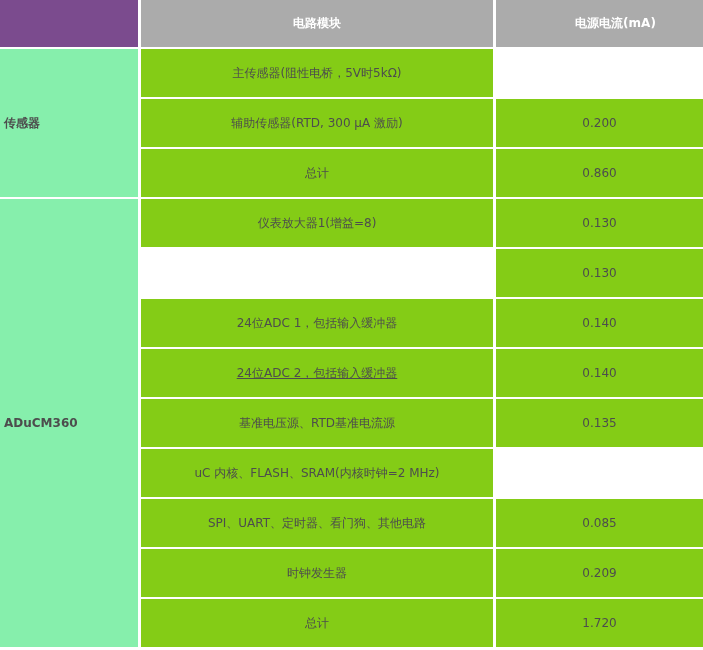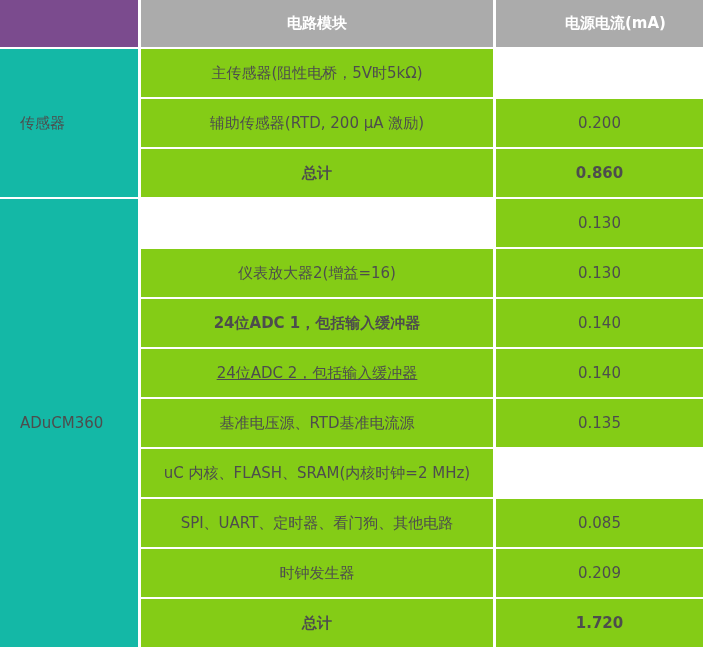--- a/index.html
+++ b/index.html
@@ -16,68 +16,68 @@
     grid-template-columns: 138px 352px 207px;
     grid-template-rows: 47px repeat(12, 48px);
     column-gap: 3px;
     row-gap: 2px;
     background: #ffffff;
   }
   .cell {
     display: flex;
     align-items: center;
     justify-content: center;
-    font-size: 15px;
+    font-size: 12px;
     color: #4d4d4d;
     overflow: hidden;
   }
   .hdr {
     background: #ababab;
     color: #ffffff;
     font-weight: bold;
   }
   .hdr-corner {
     background: #7b4b8e;
     grid-column: 1;
     grid-row: 1;
   }
   .hdr-module { grid-column: 2; grid-row: 1; }
   .hdr-current { grid-column: 3; grid-row: 1; padding-left: 32px; }
   .group {
-    background: #14b8a6;
-    font-weight: normal;
+    background: #86efac;
+    font-weight: bold;
     justify-content: flex-start;
-    padding-left: 20px;
+    padding-left: 4px;
     grid-column: 1;
   }
   .group-1 { grid-row: 2 / span 3; }
   .group-2 { grid-row: 5 / span 9; }
   .body-cell {
     background: #84cc16;
   }
-  .bold { font-weight: bold; }
+  .bold { font-weight: normal; }
 </style>
 </head>
 <body>
 
 <div class="table">
   <div class="cell hdr-corner"></div>
   <div class="cell hdr hdr-module">电路模块</div>
   <div class="cell hdr hdr-current">电源电流(mA)</div>
   <div class="cell group group-1">传感器</div>
   <div class="cell group group-2">ADuCM360</div>
 <div class="cell body-cell" style="grid-area: 2 / 2;">主传感器(阻性电桥，5V时5kΩ)</div>
-    <div class="cell body-cell" style="grid-area: 3 / 2;">辅助传感器(RTD, 200 μA 激励)</div>
+    <div class="cell body-cell" style="grid-area: 3 / 2;">辅助传感器(RTD, 300 μA 激励)</div>
     <div class="cell body-cell" style="grid-area: 3 / 3;">0.200</div>
     <div class="cell body-cell bold" style="grid-area: 4 / 2;">总计</div>
     <div class="cell body-cell bold" style="grid-area: 4 / 3;">0.860</div>
+    <div class="cell body-cell" style="grid-area: 5 / 2;">仪表放大器1(增益=8)</div>
     <div class="cell body-cell" style="grid-area: 5 / 3;">0.130</div>
-    <div class="cell body-cell" style="grid-area: 6 / 2;">仪表放大器2(增益=16)</div>
     <div class="cell body-cell" style="grid-area: 6 / 3;">0.130</div>
-    <div class="cell body-cell" style="grid-area: 7 / 2; font-weight: bold;">24位ADC 1，包括输入缓冲器</div>
+    <div class="cell body-cell" style="grid-area: 7 / 2;">24位ADC 1，包括输入缓冲器</div>
     <div class="cell body-cell" style="grid-area: 7 / 3;">0.140</div>
     <div class="cell body-cell" style="grid-area: 8 / 2; text-decoration: underline;">24位ADC 2，包括输入缓冲器</div>
     <div class="cell body-cell" style="grid-area: 8 / 3;">0.140</div>
     <div class="cell body-cell" style="grid-area: 9 / 2;">基准电压源、RTD基准电流源</div>
     <div class="cell body-cell" style="grid-area: 9 / 3;">0.135</div>
     <div class="cell body-cell" style="grid-area: 10 / 2;">uC 内核、FLASH、SRAM(内核时钟=2 MHz)</div>
     <div class="cell body-cell" style="grid-area: 11 / 2;">SPI、UART、定时器、看门狗、其他电路</div>
     <div class="cell body-cell" style="grid-area: 11 / 3;">0.085</div>
     <div class="cell body-cell" style="grid-area: 12 / 2;">时钟发生器</div>
     <div class="cell body-cell" style="grid-area: 12 / 3;">0.209</div>

